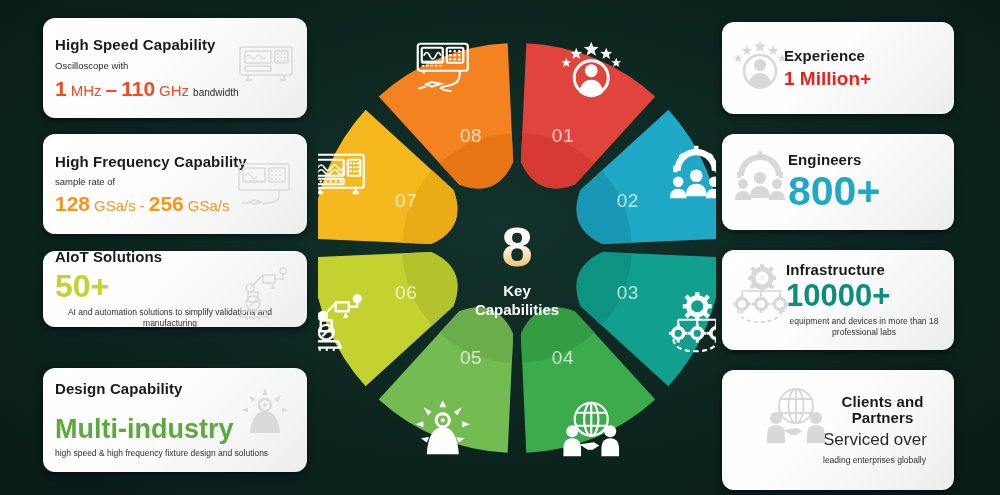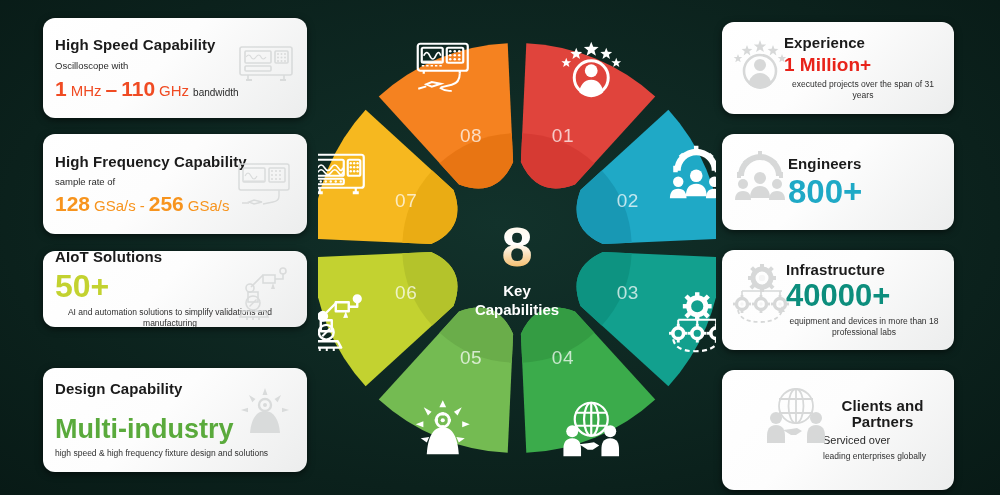--- a/index.html
+++ b/index.html
@@ -213,21 +213,20 @@
             <path d="M6 20 l1.1 3 l3.2 .1 l-2.5 2 l.9 3.1 l-2.7 -1.8 l-2.7 1.8 l.9 -3.1 l-2.5 -2 l3.2 -.1 z"></path>
             <path d="M50 20 l1.1 3 l3.2 .1 l-2.5 2 l.9 3.1 l-2.7 -1.8 l-2.7 1.8 l.9 -3.1 l-2.5 -2 l3.2 -.1 z"></path>
           </g>
           <circle cx="28" cy="37" r="16" fill="none" stroke="#d5d7d7" stroke-width="2.6"></circle>
           <circle cx="28" cy="31" r="6"></circle>
           <path d="M28 39 c-7 0 -11 6 -11.5 11 a16 16 0 0 0 23 0 c-.5 -5 -4.5 -11 -11.5 -11 z"></path>
         </svg>
       </div>
       <div class="card-title">Experience</div>
       <div class="card-big" style="font-size: 19px; margin-top: 4px; color: rgb(232, 35, 26);">1 Million+</div>
-      <div class="card-sub" style="max-width:215px;">executed projects over the span of 31 years</div>
     </div>
   </div>
 
   <div class="card" id="card-eng">
     <div class="card-inner" style="padding-left:66px;">
       <div class="card-icon" style="left:8px; top:16px;">
         <svg class="icon-svg" width="60" height="58" viewBox="0 0 60 58" fill="#d5d7d7" stroke="none">
           <path d="M30 4 a22 22 0 0 1 22 22 h-6 a16 16 0 0 0 -32 0 h-6 a22 22 0 0 1 22 -22 z"></path>
           <g>
             <rect x="7" y="22" width="4" height="6"></rect>
@@ -240,21 +239,21 @@
             <circle cx="30" cy="28" r="6"></circle>
             <path d="M30 36 c-7 0 -10 5 -10 12 h20 c0 -7 -3 -12 -10 -12 z"></path>
             <circle cx="13" cy="34" r="5"></circle>
             <path d="M13 41 c-6 0 -8 4 -8 9 h16 c0 -5 -2 -9 -8 -9 z"></path>
             <circle cx="47" cy="34" r="5"></circle>
             <path d="M47 41 c-6 0 -8 4 -8 9 h16 c0 -5 -2 -9 -8 -9 z"></path>
           </g>
         </svg>
       </div>
       <div class="card-title">Engineers</div>
-      <div class="card-big" style="font-size: 33px; margin-top: 3px; color: rgb(31, 169, 198);">800+</div>
+      <div class="card-big" style="font-size: 41px; margin-top: 3px; color: rgb(31, 169, 198);">800+</div>
     </div>
   </div>
 
   <div class="card" id="card-infra">
     <div class="card-inner" style="padding-left:64px;">
       <div class="card-icon" style="left:8px; top:14px;">
         <svg class="icon-svg" width="62" height="62" viewBox="0 0 62 62" fill="#d5d7d7" stroke="none">
           <g>
             <circle cx="32" cy="14" r="9" fill="none" stroke="#d5d7d7" stroke-width="5"></circle>
             <circle cx="32" cy="14" r="3.2" fill="#f5f5f5"></circle>
@@ -291,21 +290,21 @@
             <rect x="41" y="38.6" width="3.4" height="2.8"></rect>
               <rect x="55.6" y="38.6" width="3.4" height="2.8"></rect>
           </g>
           <path d="M12 27 h40" fill="none" stroke="#d5d7d7" stroke-width="1.6"></path>
           <path d="M12 27 v5 M31 27 v4 M50 27 v5" fill="none" stroke="#d5d7d7" stroke-width="1.6"></path>
           <path d="M8 46 q2 12 22 12 q18 0 22 -11" fill="none" stroke="#d5d7d7" stroke-width="1.8" stroke-dasharray="4 3"></path>
           <path d="M52 42 l3 6 l-6 0 z"></path>
         </svg>
       </div>
       <div class="card-title">Infrastructure</div>
-      <div class="card-big" style="font-size: 31px; margin-top: 2px; color: rgb(13, 142, 125);">40000+</div>
+      <div class="card-big" style="font-size: 31px; margin-top: 2px; color: rgb(13, 142, 125);">10000+</div>
       <div class="card-sub" style="max-width:200px;">equipment and devices in more than 18 professional labs</div>
     </div>
   </div>
 
   <div class="card" id="card-clients">
     <div class="card-inner" style="padding-left:66px;">
       <div class="card-icon" style="left:8px; top:16px;">
         <svg class="icon-svg" width="62" height="58" viewBox="0 0 62 58" fill="#d5d7d7" stroke="none">
           <g fill="none" stroke="#d5d7d7" stroke-width="1.8">
             <circle cx="31" cy="20" r="17"></circle>
@@ -315,21 +314,21 @@
           </g>
           <circle cx="11" cy="32" r="6"></circle>
           <path d="M11 39 c-7 0 -9 5 -9 11 v7 h18 v-7 c0 -6 -2 -11 -9 -11 z"></path>
           <circle cx="51" cy="32" r="6"></circle>
           <path d="M51 39 c-7 0 -9 5 -9 11 v7 h18 v-7 c0 -6 -2 -11 -9 -11 z"></path>
           <path d="M18 44 l8 5 l5 0 l6 -4 l-5 -3 l-6 1 z"></path>
         </svg>
       </div>
       <div class="card-title">Clients and Partners</div>
       <div style="display:flex; align-items:center; gap:7px; margin-top:3px;">
-        <span style="font-size:11px; color:#2a2a2a;">Serviced over</span>
+        <span style="font-size:17px; color:#2a2a2a;">Serviced over</span>
       </div>
       <div class="card-sub" style="max-width:200px;">leading enterprises globally</div>
     </div>
   </div>
 
   <div id="wheel">
     <svg width="398" height="460" viewBox="0 0 398 460">
       <defs>
         <linearGradient id="hubGrad" x1="0" y1="0" x2="0" y2="1">
           <stop offset="0%" stop-color="#fff4e0"></stop>

